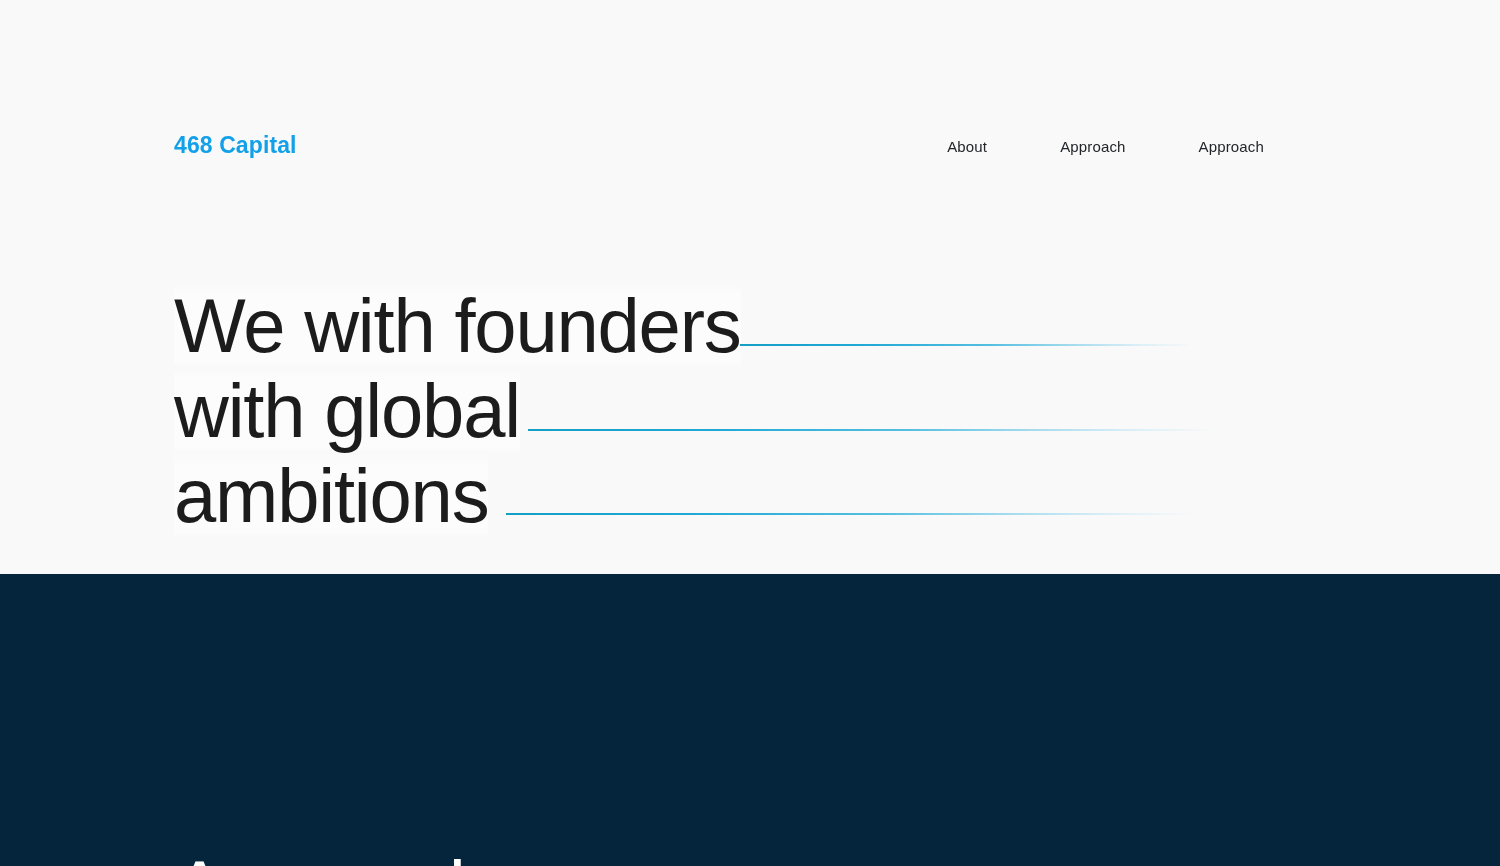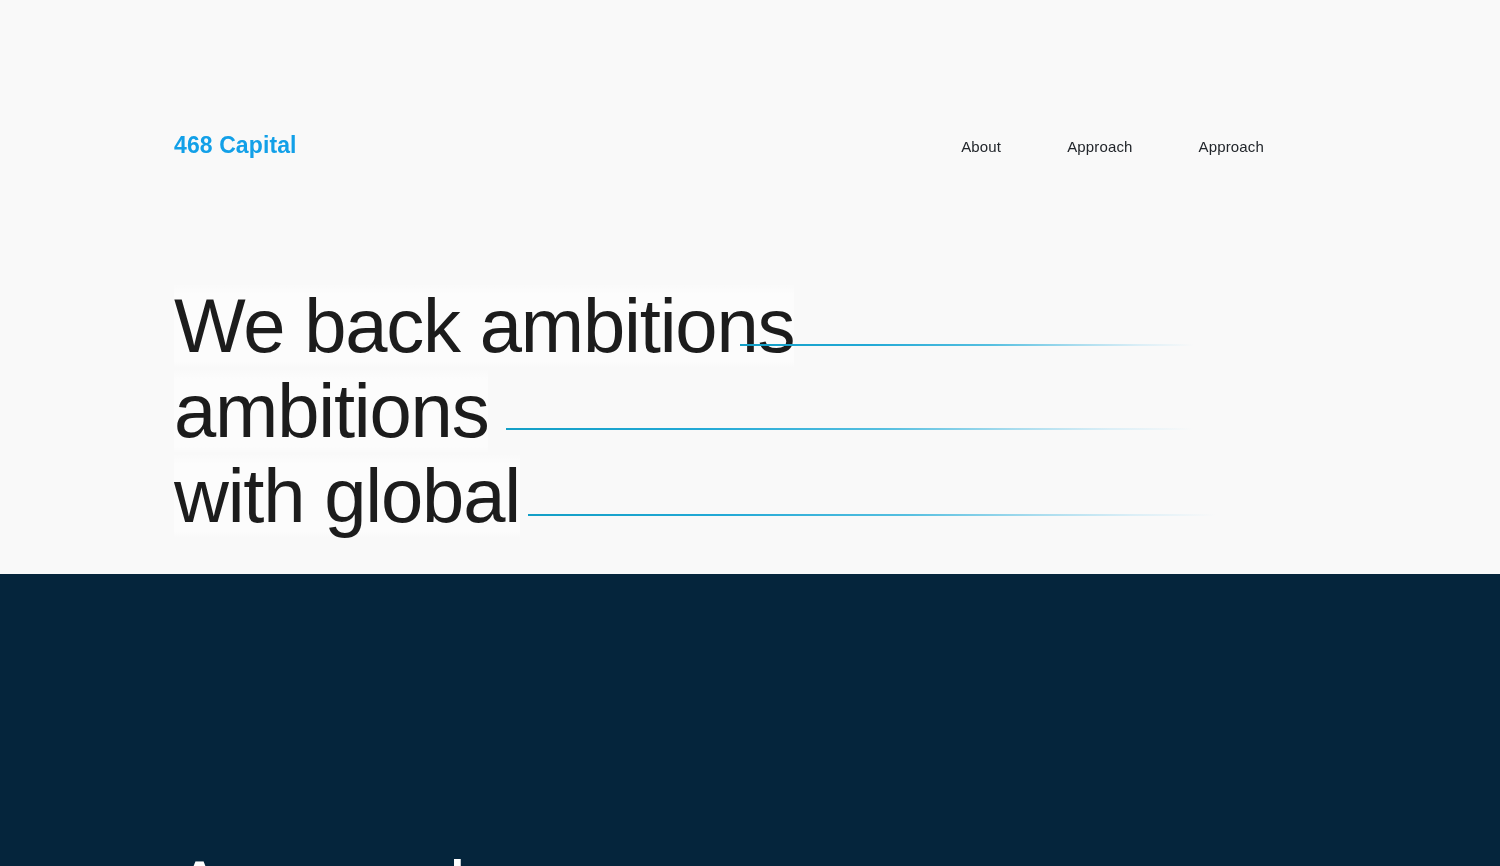--- a/index.html
+++ b/index.html
@@ -56,21 +56,21 @@
     line-height: 1;
     text-decoration: none;
     white-space: nowrap;
     cursor: pointer;
   }
 
   .main-nav {
     margin-left: auto;
     display: flex;
     align-items: center;
-    gap: 4px;
+    gap: 11px;
     padding-top: 3px;
   }
 
   .nav-link {
     font-size: 15px;
     font-weight: 400;
     color: #22262b;
     letter-spacing: 0.15px;
     line-height: 1;
     text-decoration: none;
@@ -164,30 +164,30 @@
 
       <nav class="main-nav">
         <a class="nav-link">About</a>
         <a class="nav-link">Approach</a>
         <a class="nav-link">Approach</a>
       </nav>
     </header>
 
     <h1 class="hero-headline">
       <div class="headline-line">
-        <span class="headline-text">We back ambitions</span>
+        <span class="headline-text">We with founders</span>
         <span class="rule rule-1"></span>
+      </div>
+      <div class="headline-line">
+        <span class="headline-text">with global</span>
+        <span class="rule rule-2"></span>
       </div>
       <div class="headline-line">
         <span class="headline-text">ambitions</span>
         <span class="rule rule-3"></span>
-      </div>
-      <div class="headline-line">
-        <span class="headline-text">with global</span>
-        <span class="rule rule-2"></span>
       </div>
     </h1>
 
   </section>
 
   <section class="approach-section"></section>
 
   <h2 class="approach-title">Approach</h2>
 
 </div>

